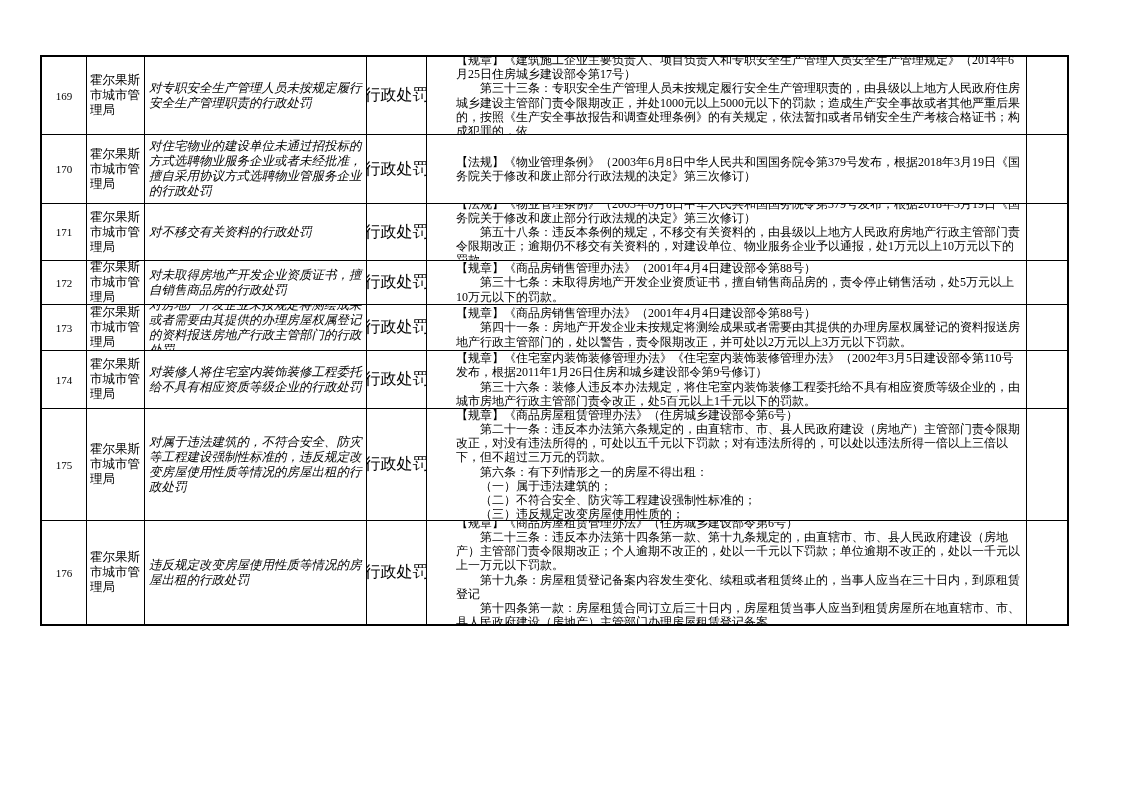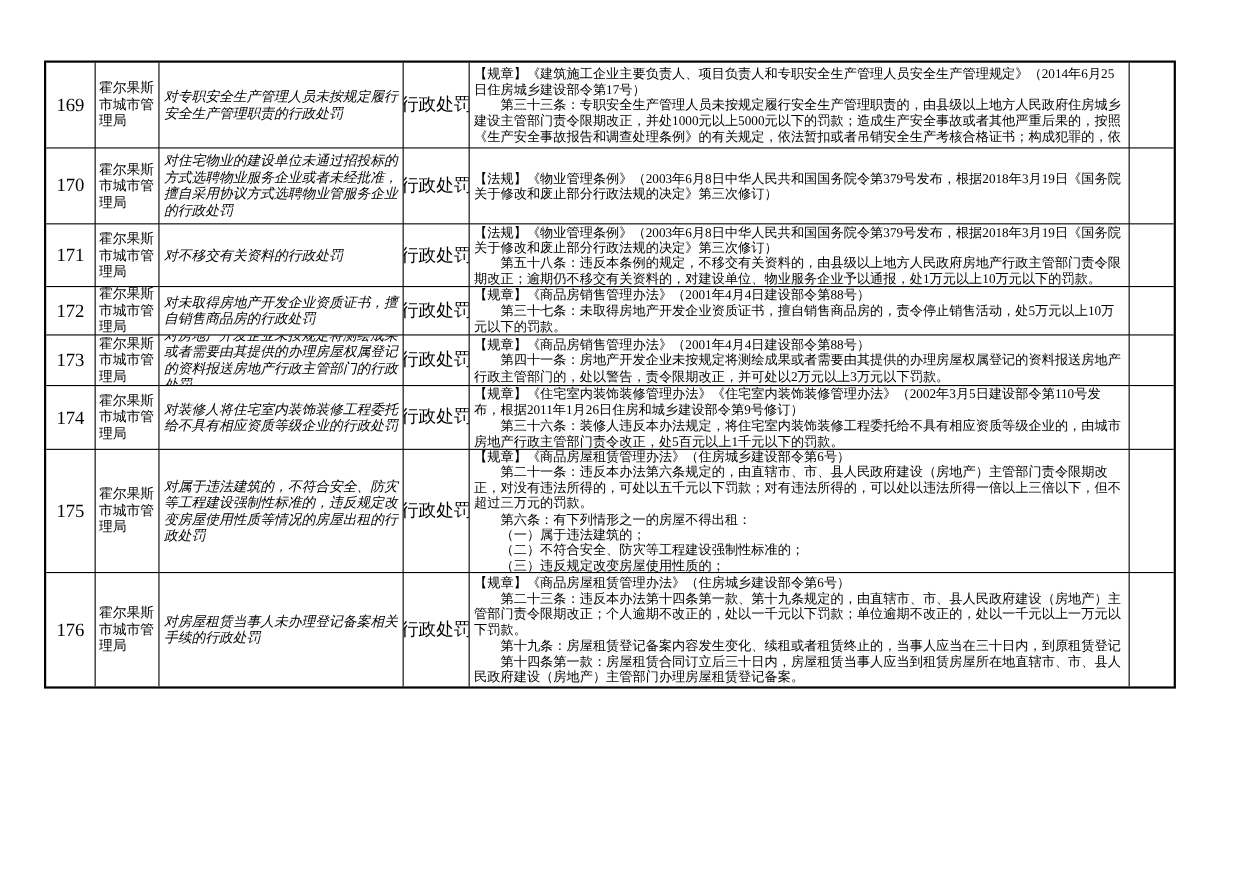--- a/index.html
+++ b/index.html
@@ -20,26 +20,26 @@
   .cell{
     border-right:1px solid #000;
     border-bottom:1px solid #000;
     overflow:hidden;
     display:flex;
     align-items:center;
     box-sizing:border-box;
   }
   .row:last-child .cell{border-bottom:none;}
   .cell.c-last{border-right:none;}
-  .c-num{justify-content:center;font-size:17px;}
+  .c-num{justify-content:center;font-size:11px;}
   .c-dept{padding:11px 3px;font-size:12.5px;line-height:15px;}
   .c-name{padding:0 4px;font-size:12.5px;line-height:15px;font-style:italic;}
   .c-type{justify-content:center;font-size:16px;white-space:nowrap;}
   .c-basis{padding:1px 4px;font-size:12px;line-height:14.2px;}
-  .c-basis .inner{width:100%;}
+  .c-basis .inner{width:100%;margin-left:25px;}
   .c-basis p{margin:0;}
   .c-basis p.ind{text-indent:2em;}
 </style>
 </head>
 <body>
 
 <div class="page">
   <div class="tbl">
 
     <div class="row">
@@ -139,21 +139,21 @@
           <p class="ind">（二）不符合安全、防灾等工程建设强制性标准的；</p>
           <p class="ind">（三）违反规定改变房屋使用性质的；</p>
         </div>
       </div>
       <div class="cell c-last"></div>
     </div>
 
     <div class="row">
       <div class="cell c-num">176</div>
       <div class="cell c-dept">霍尔果斯市城市管理局</div>
-      <div class="cell c-name">对房屋租赁当事人未办理登记备案相关手续的行政处罚</div>
+      <div class="cell c-name">违反规定改变房屋使用性质等情况的房屋出租的行政处罚</div>
       <div class="cell c-type">行政处罚</div>
       <div class="cell c-basis">
         <div class="inner">
           <p>【规章】《商品房屋租赁管理办法》（住房城乡建设部令第6号）</p>
           <p class="ind">第二十三条：违反本办法第十四条第一款、第十九条规定的，由直辖市、市、县人民政府建设（房地产）主管部门责令限期改正；个人逾期不改正的，处以一千元以下罚款；单位逾期不改正的，处以一千元以上一万元以下罚款。</p>
           <p class="ind">第十九条：房屋租赁登记备案内容发生变化、续租或者租赁终止的，当事人应当在三十日内，到原租赁登记</p>
           <p class="ind">第十四条第一款：房屋租赁合同订立后三十日内，房屋租赁当事人应当到租赁房屋所在地直辖市、市、县人民政府建设（房地产）主管部门办理房屋租赁登记备案。</p>
         </div>
       </div>
       <div class="cell c-last"></div>

